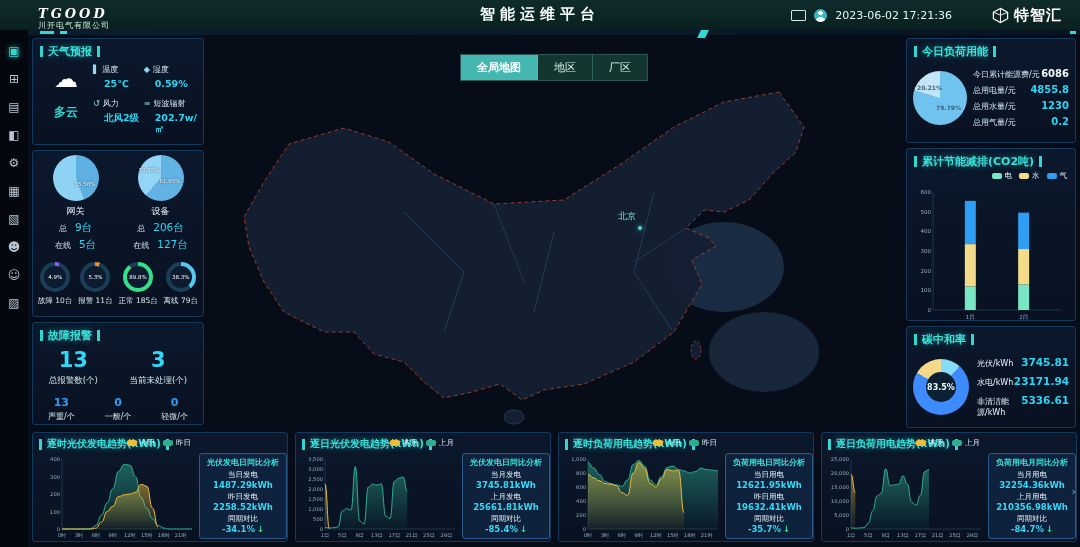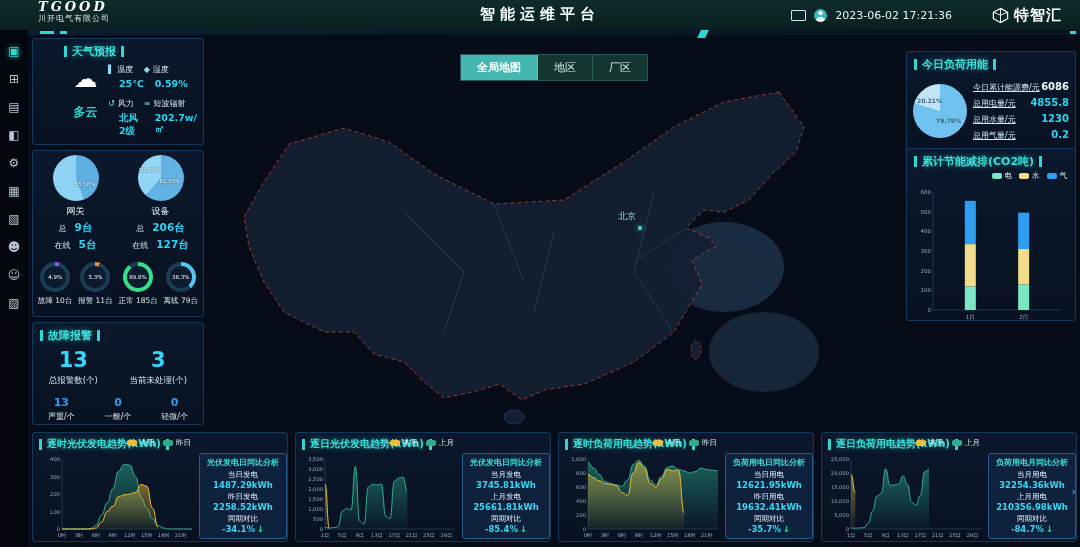--- a/index.html
+++ b/index.html
@@ -1,20 +1,20 @@
 <!DOCTYPE html>
 <html><head>
 <meta charset="utf-8">
 <style>
   html,body{margin:0;padding:0;background:#060d18;width:1080px;height:547px;overflow:hidden;
     font-family:"DejaVu Sans","Liberation Sans",sans-serif;}
   #app{position:relative;width:1080px;height:547px;}
   
   header{position:absolute;top:0;left:0;width:1080px;height:30px;
-    background:linear-gradient(180deg,#0f2b2b,#0a2020);display:flex;align-items:flex-start;z-index:5;}
+    background:linear-gradient(180deg,#0f2b2b,#0a2020);display:flex;align-items:flex-end;z-index:5;}
   .logo{margin-left:38px;line-height:1;}
   .lt{font-size:13px;font-weight:bold;font-style:italic;letter-spacing:3px;color:#fff;font-family:"DejaVu Serif","Liberation Serif",serif;}
   .ls{font-size:8px;color:#cfe6e4;letter-spacing:1px;margin-top:2px;}
   .htitle{position:absolute;left:50%;transform:translateX(-50%);top:5px;font-size:15px;letter-spacing:5px;color:#f4fcfc;font-weight:bold;}
   .hr{position:absolute;right:18px;top:0;height:30px;display:flex;align-items:center;gap:8px;}
   .scr{width:13px;height:9px;border:1.5px solid #cfe6ec;border-radius:1px;}
   .avatar{width:13px;height:13px;border-radius:50%;
     background:radial-gradient(circle at 50% 32%,#fff 0 2.2px,rgba(0,0,0,0) 2.4px),
                radial-gradient(circle at 50% 98%,#fff 0 4.6px,rgba(0,0,0,0) 4.8px),#38b8c6;}
   .dt{font-size:11px;color:#e8f4f4;margin-right:32px;}
@@ -26,39 +26,39 @@
     display:flex;flex-direction:column;align-items:center;padding-top:14px;box-sizing:border-box;gap:14px;}
   .rit{font-size:12px;color:#b9c7d4;cursor:pointer;line-height:14px;}
   .rit.act{color:#2fd8d2;text-shadow:0 0 6px rgba(47,216,210,.9);}
   
   .panel{position:absolute;border:1px solid #14395c;border-radius:3px;z-index:3;box-sizing:border-box;
     background:linear-gradient(180deg,rgba(12,26,47,.88),rgba(8,18,34,.88));}
   .pt{display:flex;align-items:center;gap:5px;padding:5px 7px 3px;color:#38e2da;font-size:11px;font-weight:bold;
     text-shadow:0 0 6px rgba(53,224,216,.5);}
   .pt::before,.pt::after{content:"";width:3px;height:11px;background:#2fd8d2;}
   
-  #p-weather{left:32px;top:38px;width:172px;height:107px;padding-left:24px;}
+  #p-weather{left:32px;top:38px;width:172px;height:107px;}
   .w-body{display:flex;padding:2px 6px;}
   .w-left{width:54px;text-align:center;}
   .w-cloud{font-size:24px;color:#fff;line-height:30px;}
   .w-cond{font-size:12px;font-weight:bold;color:#2fd8d2;margin-top:10px;}
   #w-grid{flex:1;display:grid;grid-template-columns:1fr 1fr;row-gap:9px;}
   .wl{font-size:8px;color:#d8ecf4;display:flex;gap:3px;align-items:center;}
   .wl .wic{color:#8fd8f0;font-size:8px;}
   .wv{font-size:9.5px;font-weight:bold;color:#2ed5f2;margin-top:3px;padding-left:11px;}
   
   #p-device{left:32px;top:150px;width:172px;height:167px;}
   #dev-pies{display:flex;justify-content:space-around;margin-top:4px;}
   .dcol{text-align:center;width:78px;}
   .dpie{width:46px;height:46px;border-radius:50%;margin:0 auto;position:relative;}
   .plab{position:absolute;font-size:5.5px;color:#eef8ff;text-shadow:0 0 2px #123;}
   .dname{font-size:9px;color:#ecf6fb;margin-top:4px;}
   .drow{display:flex;justify-content:center;gap:8px;margin-top:3px;align-items:baseline;}
   .dk{font-size:8px;color:#cfe3ee;}
-  .dv{font-size:10.5px;font-weight:bold;color:#2ed5f2;}
+  .dv{font-size:10.5px;font-weight:normal;color:#2ed5f2;}
   #dev-rings{display:flex;justify-content:space-around;margin-top:10px;padding:0 2px;}
   .rcol{text-align:center;}
   .ring{width:30px;height:30px;border-radius:50%;margin:0 auto;position:relative;}
   .rin{position:absolute;inset:4px;border-radius:50%;background:#0d1b30;display:flex;align-items:center;justify-content:center;
     font-size:5.5px;color:#fff;}
   .rlab{font-size:7.5px;color:#dceaf2;margin-top:4px;white-space:nowrap;}
   
   #p-alarm{left:32px;top:322px;width:172px;height:103px;}
   .a-big{display:flex;justify-content:space-around;margin-top:2px;}
   .abn{font-size:21px;font-weight:bold;color:#2fd9f7;text-align:center;}
@@ -71,27 +71,27 @@
   #map-tabs{position:absolute;left:50%;transform:translateX(-50%);top:22px;display:flex;z-index:4;
     border:1px solid rgba(110,220,210,.35);}
   .tab{padding:5px 16px;font-size:11px;color:#d5efec;background:rgba(22,58,52,.92);cursor:pointer;
     border-right:1px solid rgba(120,220,210,.25);}
   .tab:last-child{border-right:none;}
   .tab.on{background:#44b7b1;color:#fff;font-weight:bold;}
   .city{position:absolute;left:414px;top:178px;color:#7fe3dd;font-size:9px;z-index:3;}
   .cdot{position:absolute;left:434px;top:194px;width:4px;height:4px;border-radius:50%;background:#4adbd4;
     box-shadow:0 0 5px #4adbd4;z-index:3;}
   
-  #p-energy{left:906px;top:38px;width:170px;height:105px;margin-top:13px;}
+  #p-energy{left:906px;top:38px;width:170px;height:105px;}
   .e-body{display:flex;align-items:center;padding:2px 6px;}
   .epie{width:54px;height:54px;border-radius:50%;position:relative;flex:none;}
   .epl{position:absolute;font-size:6px;color:#3f6278;font-weight:bold;}
   #energy-rows{flex:1;margin-left:6px;}
   .erow{display:flex;justify-content:space-between;align-items:baseline;margin:4px 0;}
-  .erl{font-size:8px;color:#d2e8f3;text-decoration:underline;}
+  .erl{font-size:8px;color:#d2e8f3;}
   .erv{font-size:10px;font-weight:bold;color:#2ed5f2;}
   .erv.wht{color:#f4fbff;}
   #p-co2{left:906px;top:148px;width:170px;height:173px;}
   .co2lg{position:absolute;top:22px;right:8px;display:flex;gap:7px;}
   .lgi{display:flex;align-items:center;gap:3px;font-size:7.5px;color:#dff0f8;}
   .sw{width:10px;height:6px;border-radius:2px;display:inline-block;}
   #p-carbon{left:906px;top:326px;width:170px;height:102px;}
   .c-body{display:flex;align-items:center;padding:0 6px;}
   .donut{width:56px;height:56px;border-radius:50%;position:relative;flex:none;}
   .dhole{position:absolute;inset:13px;border-radius:50%;background:#0c2034;display:flex;align-items:center;justify-content:center;
@@ -361,20 +361,42 @@
           <rect x="53.833333333333336" y="100.4" width="11" height="23.6" fill="#7be6c3"></rect>
           <rect x="53.833333333333336" y="58.11666666666666" width="11" height="42.28333333333333" fill="#f2dc8a"></rect>
           <rect x="53.833333333333336" y="14.849999999999994" width="11" height="43.266666666666666" fill="#2e9df2"></rect>
           <text x="112.66666666666667" y="133" text-anchor="middle" font-size="5.5" fill="#93aec3">2日</text>
           <rect x="107.16666666666667" y="98.43333333333334" width="11" height="25.566666666666666" fill="#7be6c3"></rect>
           <rect x="107.16666666666667" y="63.033333333333324" width="11" height="35.4" fill="#f2dc8a"></rect>
           <rect x="107.16666666666667" y="26.650000000000006" width="11" height="36.38333333333333" fill="#2e9df2"></rect>
         </svg></div>
   </section>
 
+  <section class="panel" id="p-carbon">
+    <div class="pt">碳中和率</div>
+    <div class="c-body">
+      <div class="donut" id="carbon-donut" style="background: conic-gradient(rgb(134, 219, 248) 0deg, rgb(134, 219, 248) 11.6%, rgb(62, 139, 253) 0deg, rgb(62, 139, 253) 83.5%, rgb(244, 217, 139) 0deg);">
+        <div class="dhole">83.5%</div>
+      </div>
+      <div id="carbon-rows">
+          <div class="crow">
+            <span class="crl">光伏/kWh</span>
+            <span class="crv">3745.81</span>
+          </div>
+          <div class="crow">
+            <span class="crl">水电/kWh</span>
+            <span class="crv">23171.94</span>
+          </div>
+          <div class="crow">
+            <span class="crl">非清洁能源/kWh</span>
+            <span class="crv">5336.61</span>
+          </div>
+        </div>
+    </div>
+  </section>
 
   <div id="bottom">
       <section class="bp panel" style="left: 32px;">
         <div class="pt bpt">逐时光伏发电趋势(kWh)</div>
         <div class="lgd">
           <span class="lgi">
             <span class="sw" style="background: rgb(237, 189, 58);"></span>
             <span>今日</span>
           </span>
           <span class="lgi">

